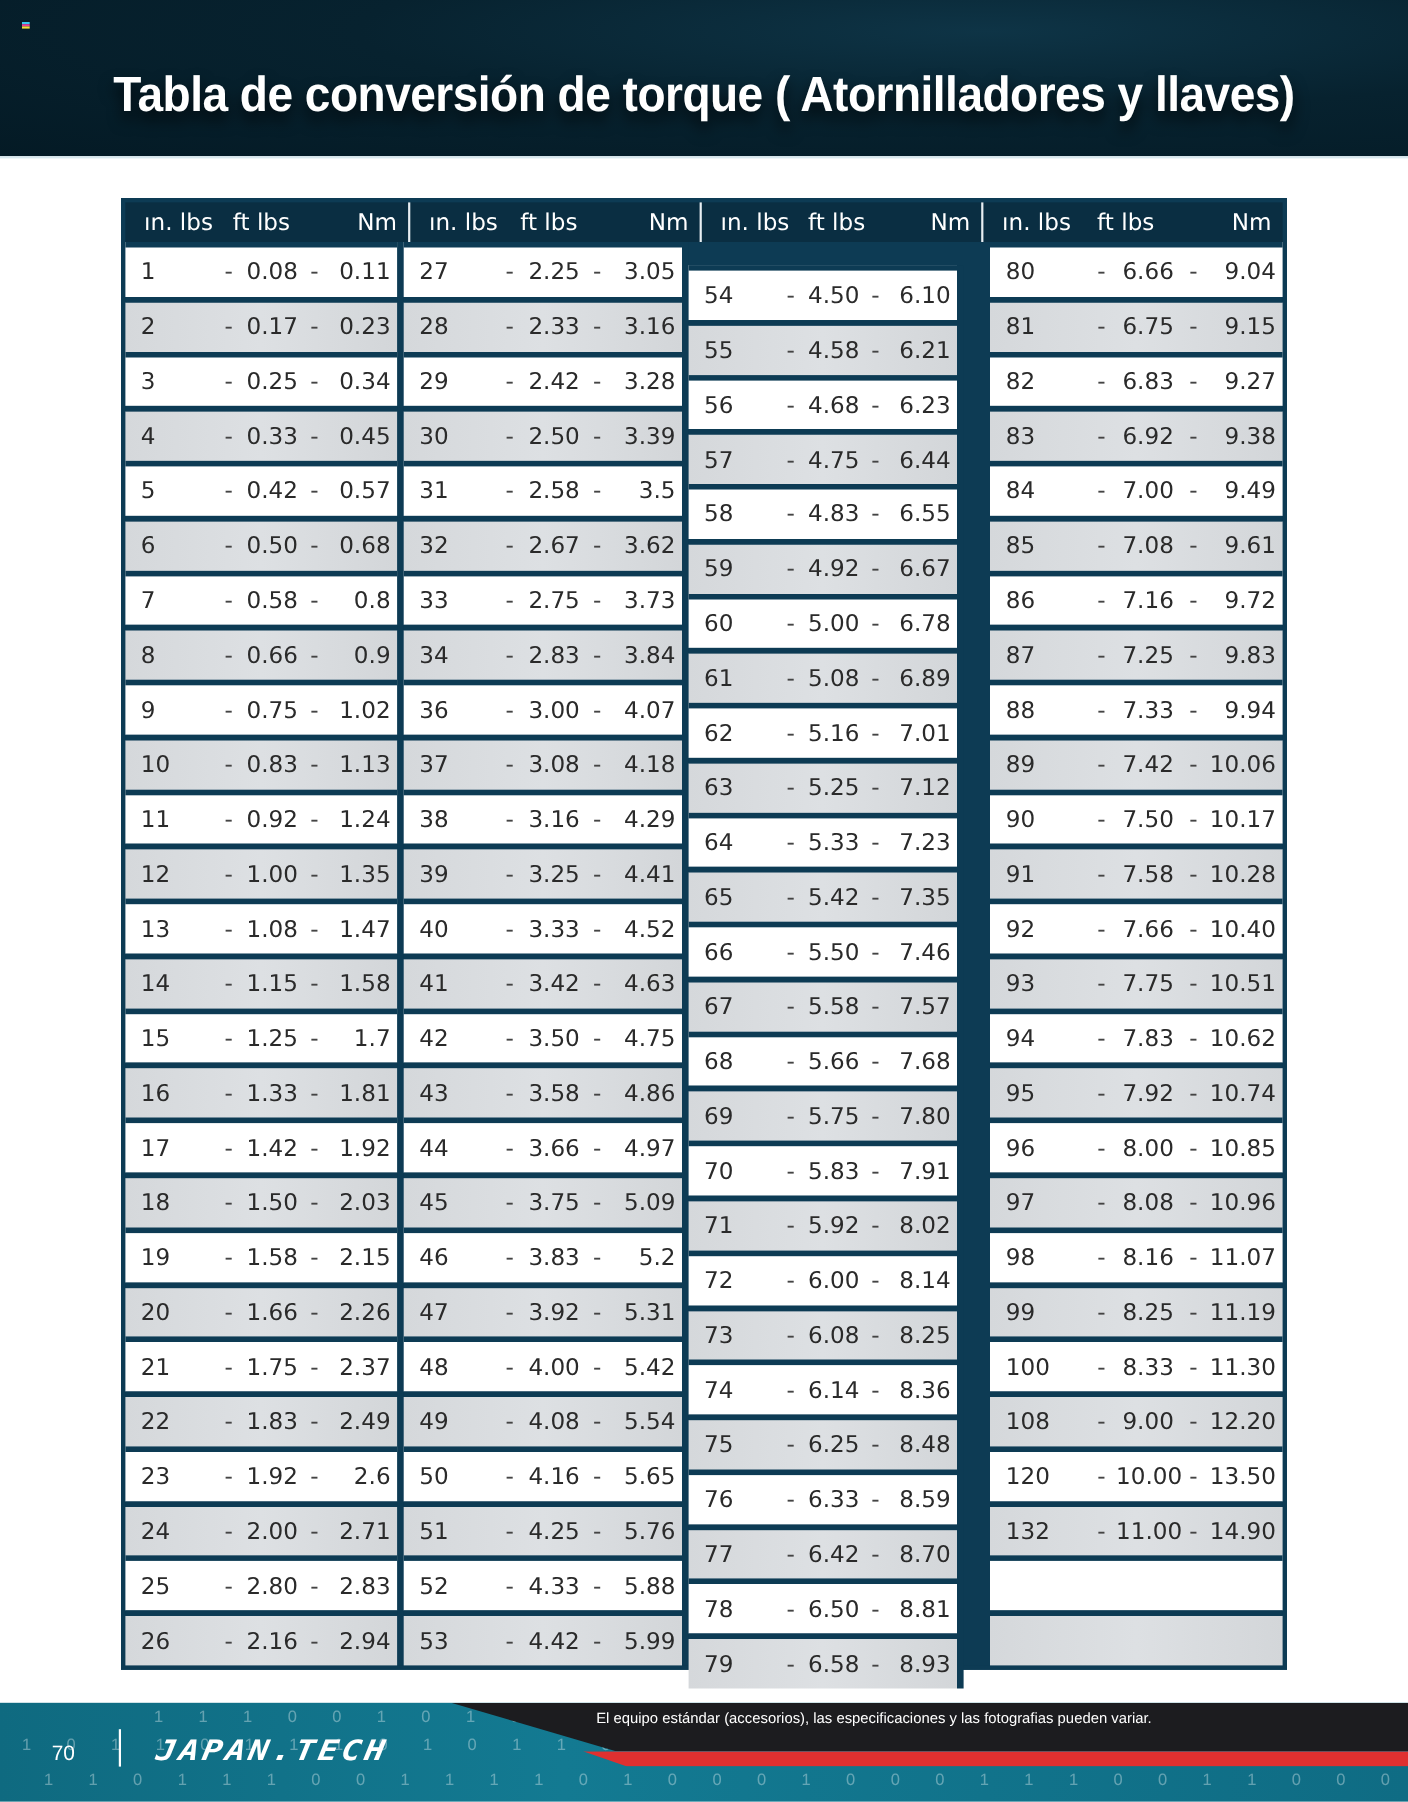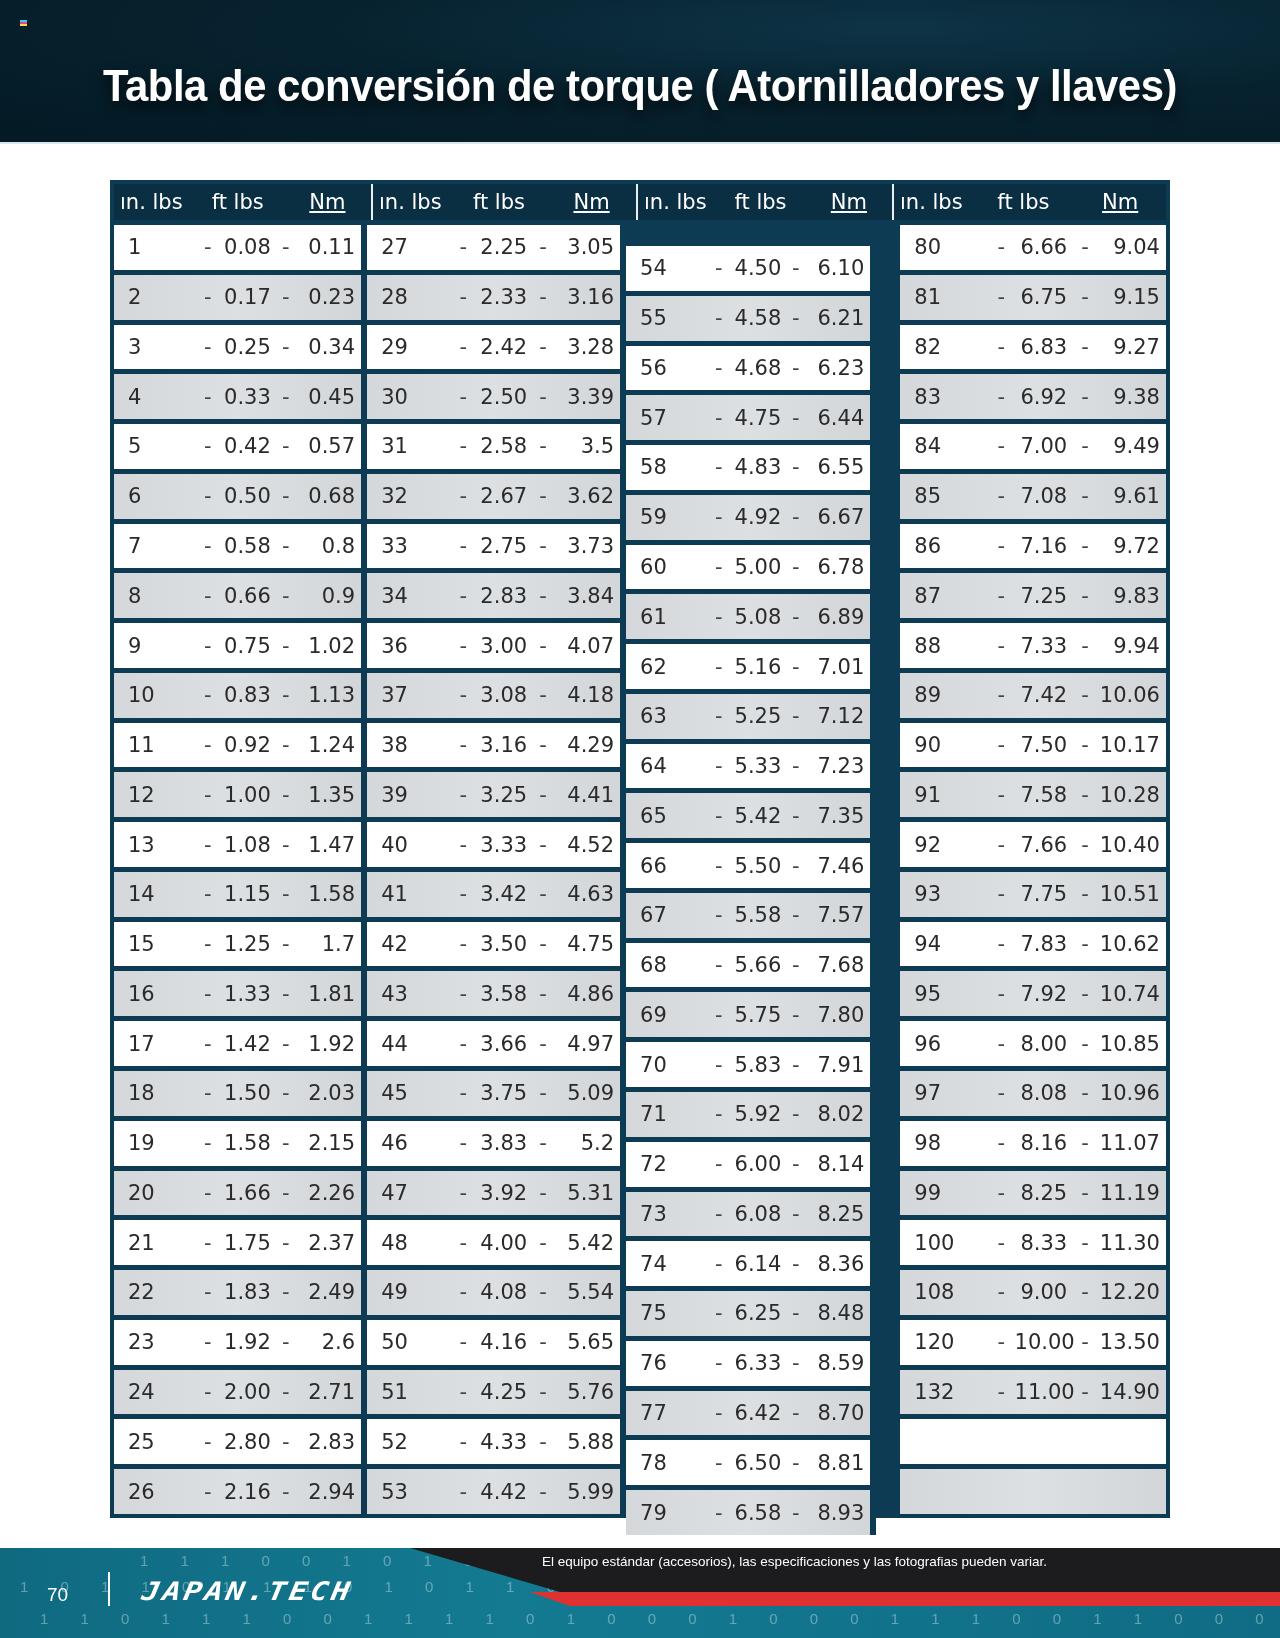--- a/index.html
+++ b/index.html
@@ -36,23 +36,23 @@
     background: #0a2e42;
     display: flex;
   }
   .head-group {
     height: 36px; display: flex; align-items: center;
     color: #ffffff; font-size: 21px;
     font-family: "DejaVu Sans", sans-serif;
     border-right: 2px solid #e8eef2;
   }
   .head-group:last-child { border-right: none; }
-  .head-group .h1 { width: 38%; padding-left: 6px; }
+  .head-group .h1 { width: 38%; padding-left: 17px; }
   .head-group .h2 { width: 32%; text-align: left; }
-  .head-group .h3 { width: 30%; text-align: center; padding-right: 10px; text-decoration: underline; }
+  .head-group .h3 { width: 30%; text-align: right; padding-right: 10px; }
 
   .table-body {
     position: absolute; left: 0; top: 36px; width: 1052px; height: 1294px;
     display: flex; gap: 0;
   }
   .col-group {
     height: 100%; display: flex; flex-direction: column;
     border-right: 6px solid #0d3b54;
   }
   .col-group:last-child { border-right: none; }

